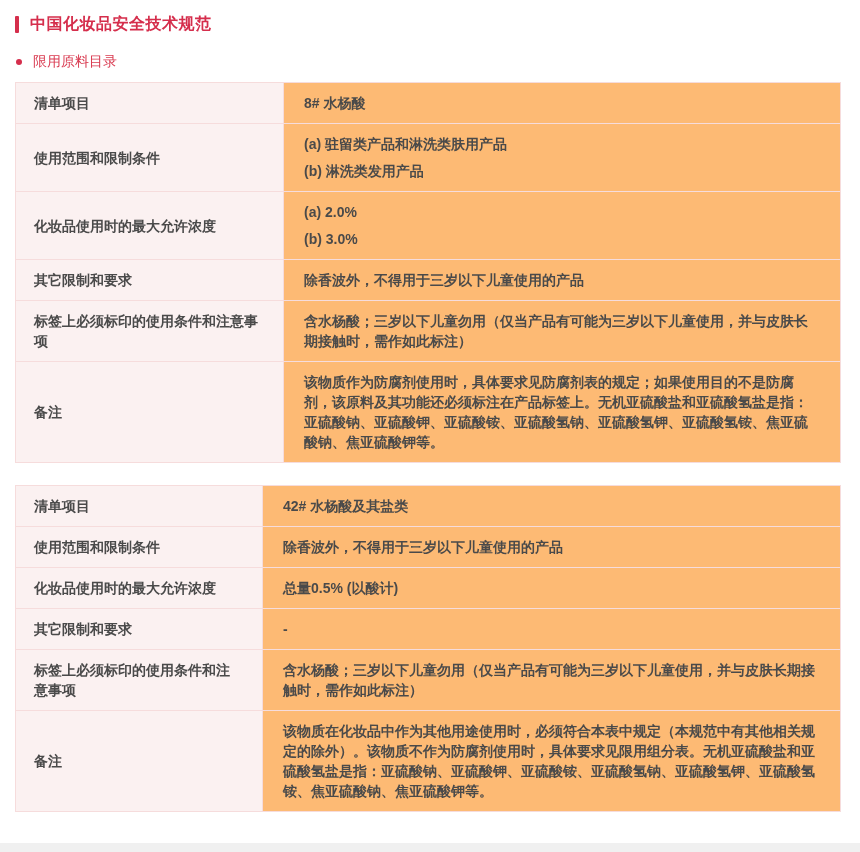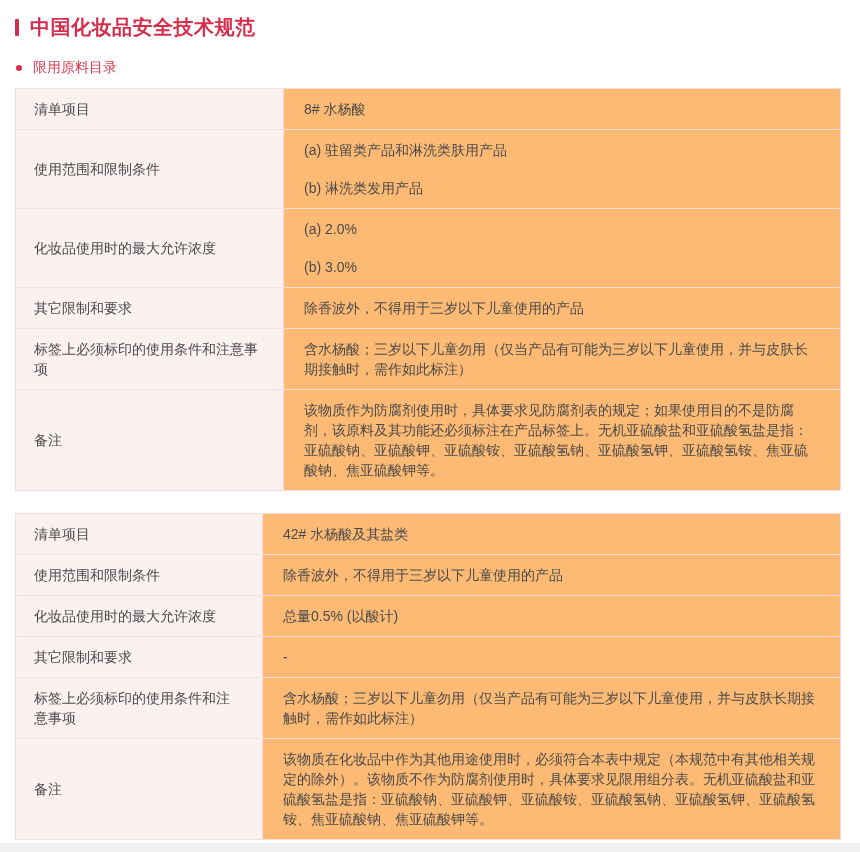--- a/index.html
+++ b/index.html
@@ -25,21 +25,21 @@
     margin: 2px 0 18px 0;
   }
   .title-accent {
     width: 4px;
     height: 17px;
     background: #d52e4c;
     margin-right: 11px;
     border-radius: 1px;
   }
   .page-title {
-    font-size: 20px;
+    font-size: 16px;
     font-weight: bold;
     color: #d52e4c;
     letter-spacing: 0.5px;
   }
   
   .section-head {
     display: flex;
     align-items: center;
     margin: 16px 0 11px 0;
   }
@@ -65,31 +65,32 @@
     table-layout: fixed;
     font-size: 14px;
     color: #4a4a4a;
     margin-bottom: 22px;
   }
   table.spec td {
     border: 1px solid #f6dcdc;
     vertical-align: middle;
     padding: 10px 20px;
     line-height: 20px;
+    font-weight: bold;
   }
   table.spec td.label {
     background: #fbf1f1;
     padding-left: 18px;
   }
   table.spec td.value {
     background: #fdba74;
   }
   #table-restricted td.label { width: 229px; }   
   #table-preservative td.label { width: 208px; }
-  .line + .line { margin-top: 18px; }
+  .line + .line { margin-top: 7px; }
   
   .bottom-strip {
     position: absolute;
     left: 0;
     bottom: 0;
     width: 100%;
     height: 9px;
     background: #f0f0f0;
   }
 </style>

